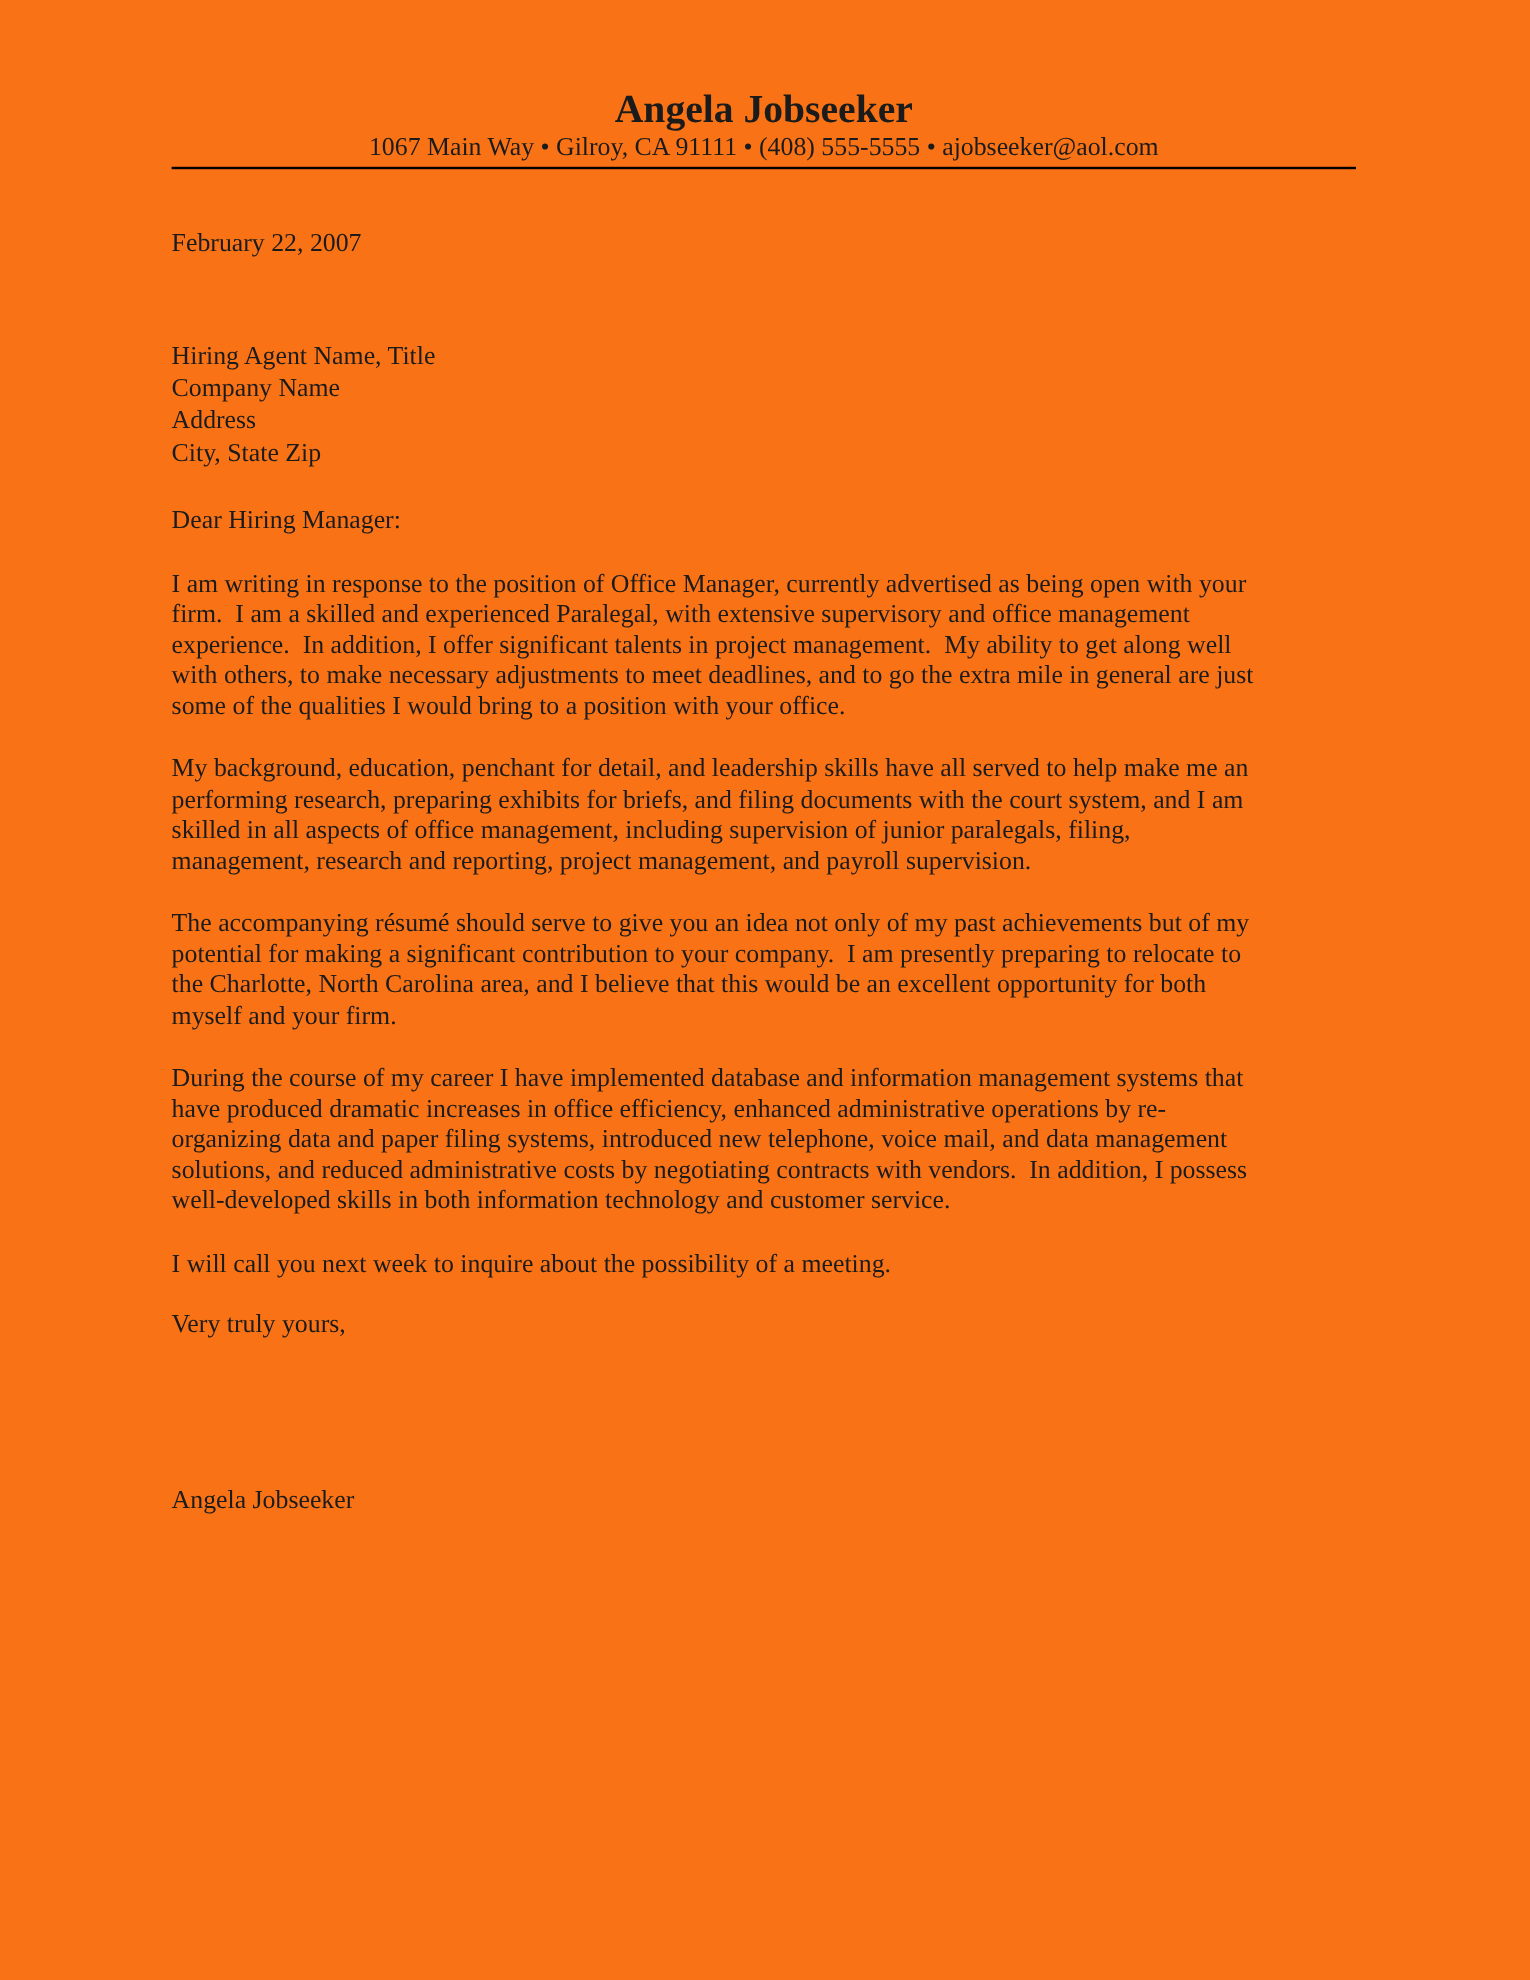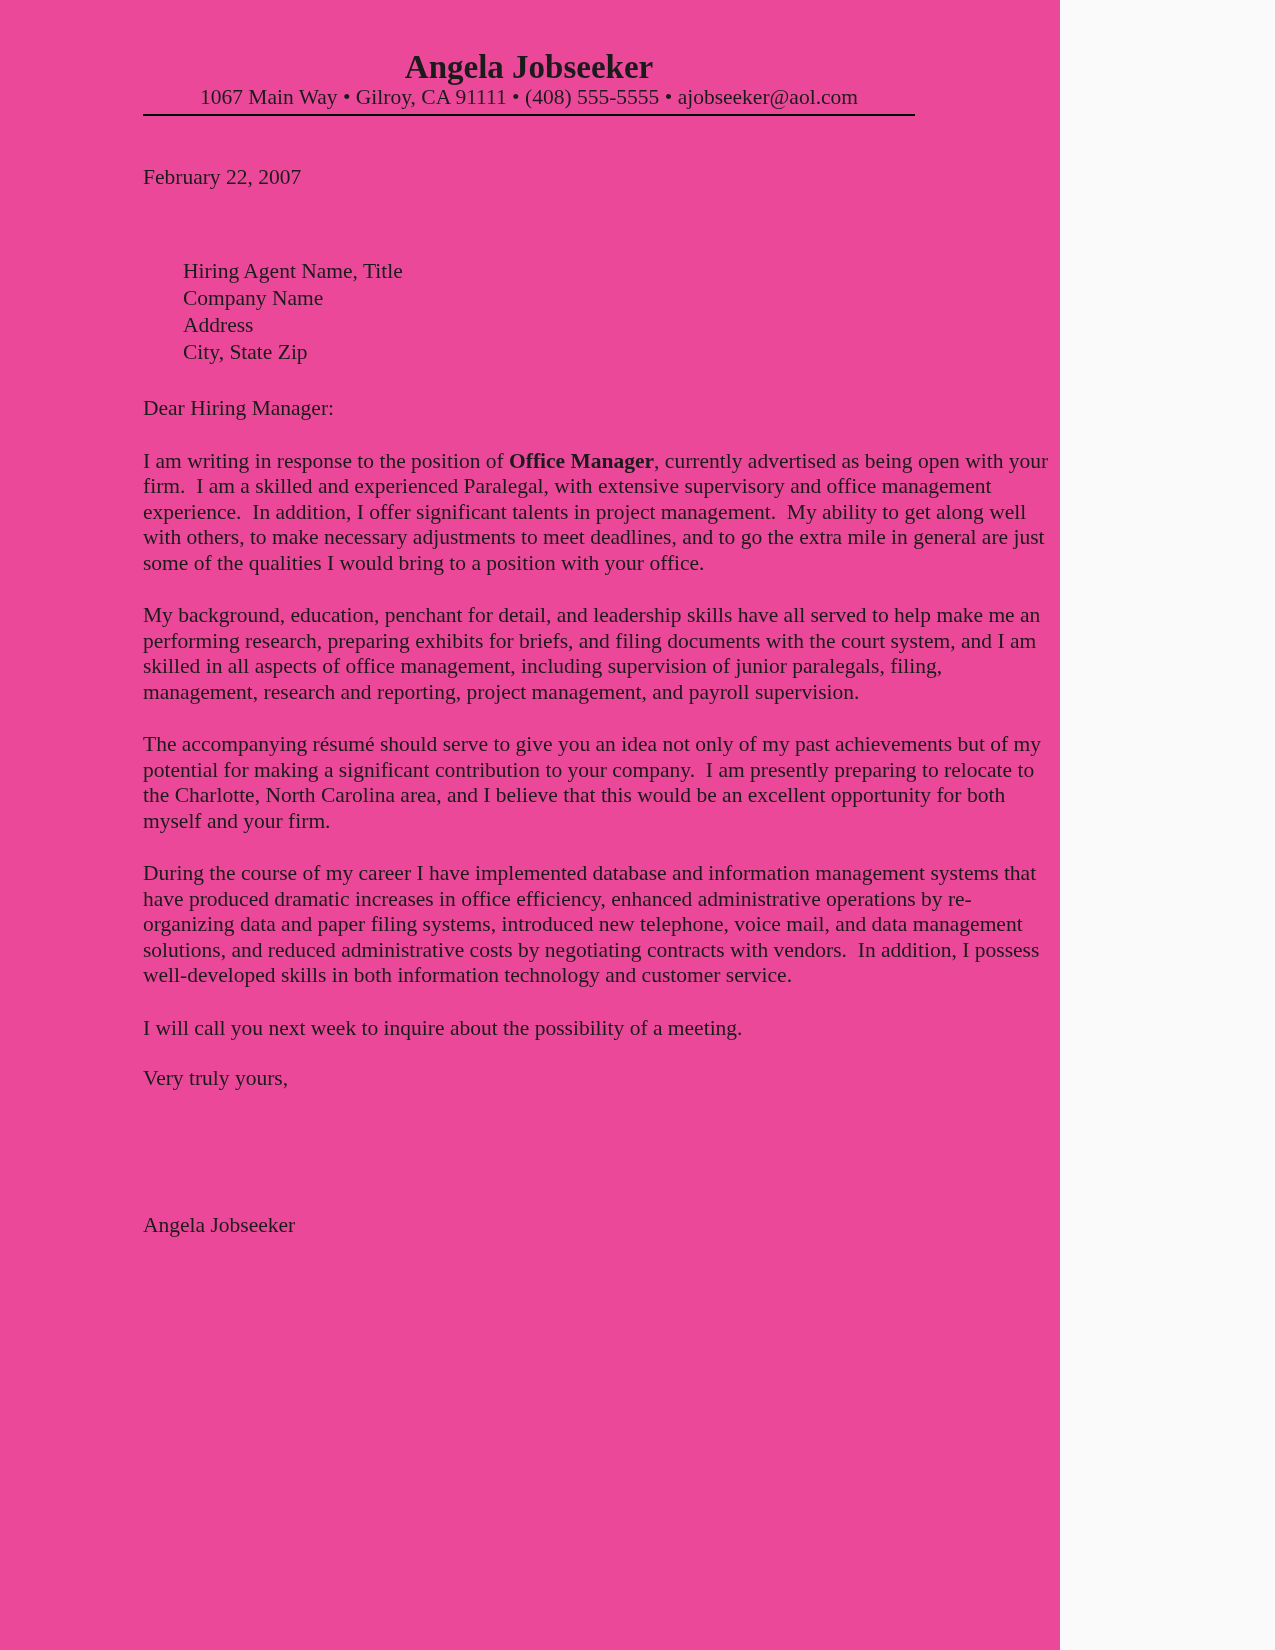--- a/index.html
+++ b/index.html
@@ -1,43 +1,43 @@
 <!DOCTYPE html>
 <html><head>
 <meta charset="utf-8">
 <style>
   html, body { margin: 0; padding: 0; background: #fafafa; }
   .page {
     position: relative;
-    width: 1060px;
+    width: 1275px;
     height: 1650px;
-    background: #ec4899;
+    background: #f97316;
     box-sizing: border-box;
-    padding: 50px 145px 0 143px;
+    padding: 75px 145px 0 143px;
     font-family: "Liberation Serif", serif;
     font-size: 21.5px;
     line-height: 25.5px;
     color: #1b1b1b;
     overflow: hidden;
   }
   .name {
     text-align: center;
     font-weight: 700;
     font-size: 33px;
     line-height: 34px;
   }
   .contact { text-align: center; margin-top: 1px; white-space: pre; }
   .rule { border-bottom: 2.5px solid #000; margin-top: 3px; }
   .date { margin-top: 49px; white-space: pre; }
-  .recipient { margin-top: 68px; line-height: 27px; margin-left: 40px; }
+  .recipient { margin-top: 68px; line-height: 27px; }
   .recipient div { white-space: pre; }
   .salutation { margin-top: 30px; white-space: pre; }
   .para { margin-top: 27px; }
   .para div, .para .line { white-space: pre; }
-  .b { font-weight: 700; }
+  .b { font-weight: 400; }
   .closing { margin-top: 25px; white-space: pre; }
   .signature { margin-top: 121px; white-space: pre; }
 </style>
 </head>
 <body>
 
 <div class="page">
 
   <header>
     <div class="name">Angela Jobseeker</div>

